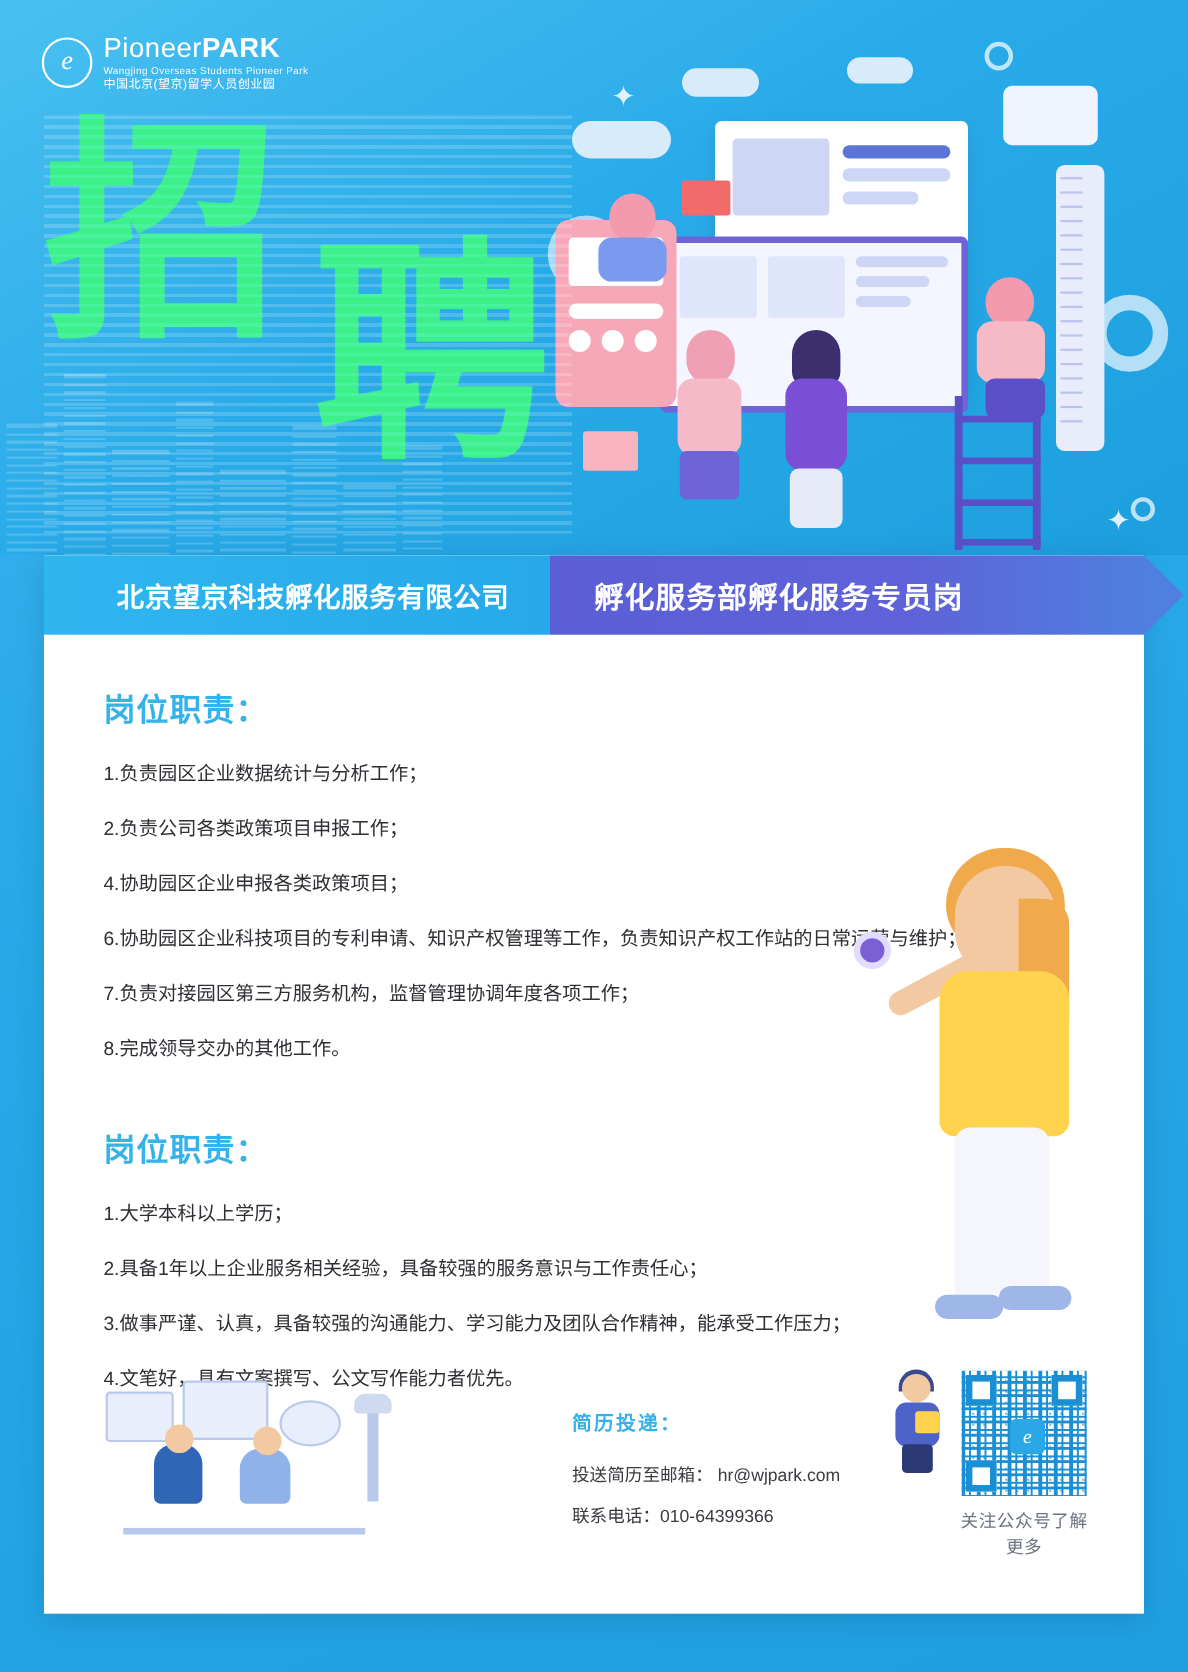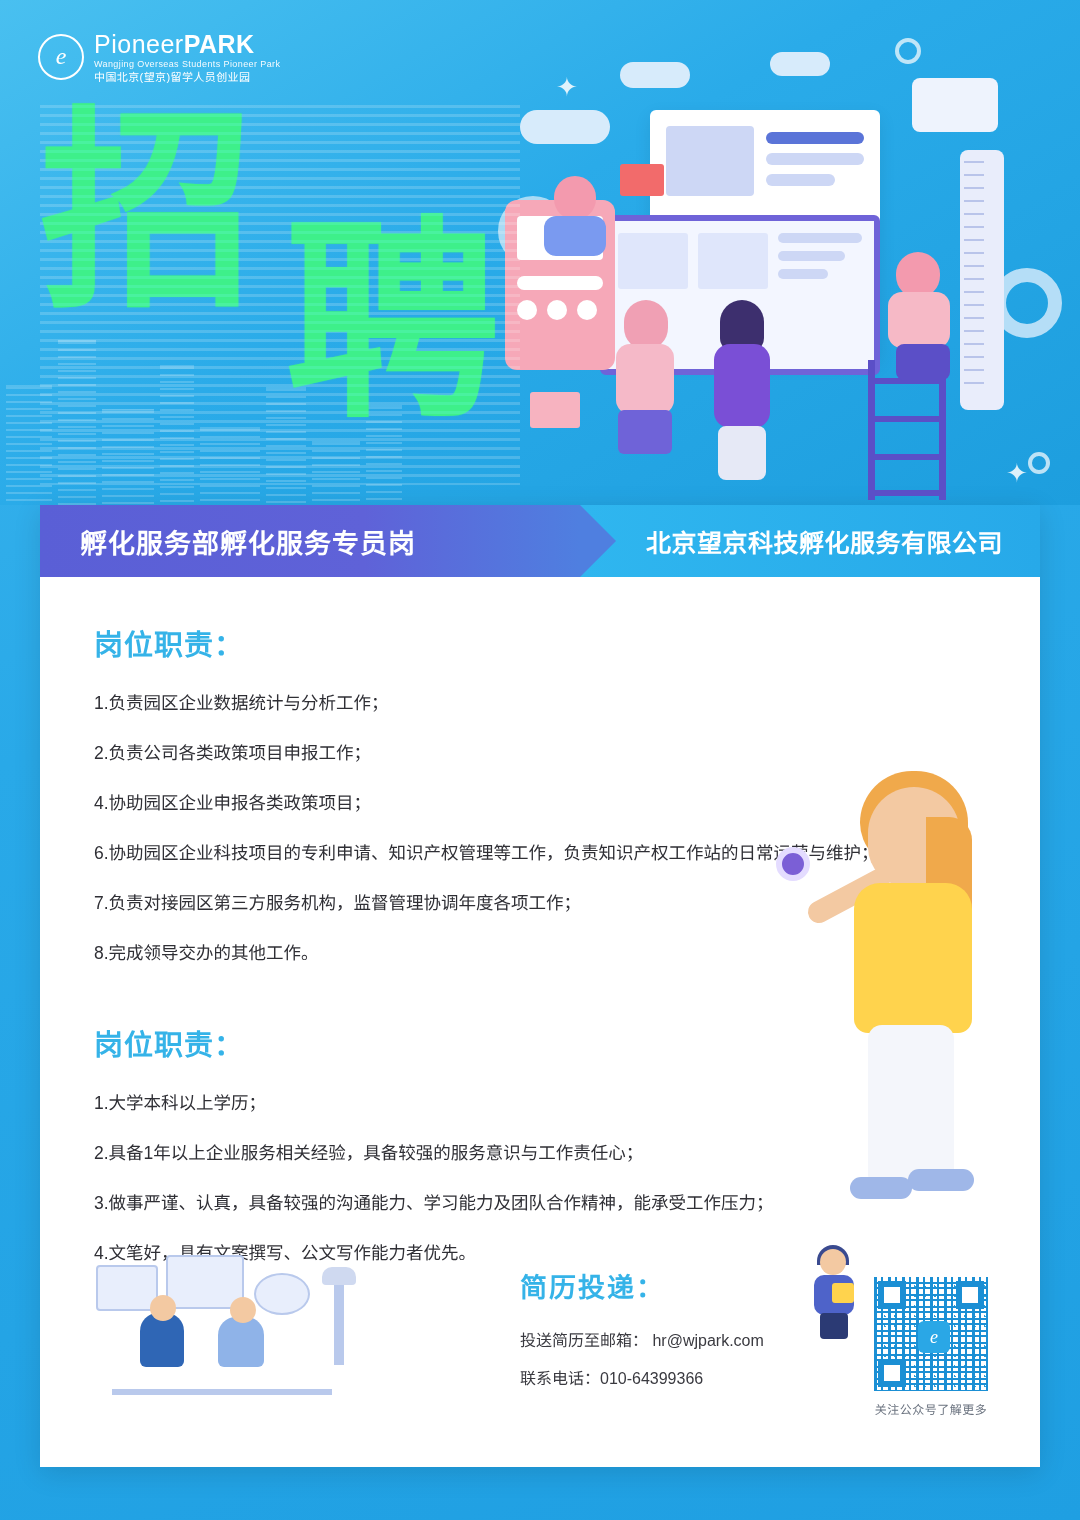--- a/index.html
+++ b/index.html
@@ -237,21 +237,21 @@
 
   
   #contact {
     position: absolute;
     right: 190px;
     bottom: 64px;
     width: 330px;
     text-align: left;
   }
   #contact .c-title {
-    color: #35b3e8; font-size: 27px; font-weight: 700; letter-spacing: 2px; margin-bottom: 22px;
+    color: #35b3e8; font-size: 18px; font-weight: 700; letter-spacing: 2px; margin-bottom: 22px;
   }
   #contact .c-line {
     color: #3a3a40; font-size: 16px; margin-bottom: 14px;
   }
 
   
   #qr-wrap {
     position: absolute;
     right: 44px;
     bottom: 50px;
@@ -272,21 +272,21 @@
   #qr .eye { position:absolute; width: 28px; height: 28px; border: 6px solid #1b8fd4; background:#fff; }
   #qr .e1 { left: 4px; top: 4px; }
   #qr .e2 { right: 4px; top: 4px; }
   #qr .e3 { left: 4px; bottom: 4px; }
   #qr .center {
     position:absolute; left: 44px; top: 44px; width: 32px; height: 32px;
     background:#2aa7e6; border-radius: 6px; color:#fff; font-size: 18px;
     display:flex; align-items:center; justify-content:center; font-style: italic;
     font-family:"Liberation Serif", serif;
   }
-  #qr-caption { font-size: 12px; color:#6c7480; margin-top: 6px; letter-spacing: .5px; }
+  #qr-caption { font-size: 16px; color:#6c7480; margin-top: 6px; letter-spacing: .5px; }
 
   
   #qr-person { position:absolute; right: 176px; bottom: 128px; width: 60px; height: 90px; }
   #qr-person .h { position:absolute; left: 16px; top: 0; width: 26px; height: 26px; background:#f3c9a2; border-radius:50%; }
   #qr-person .hair { position:absolute; left: 13px; top: -4px; width: 32px; height: 20px; background:#3a4a8f; border-radius: 16px 16px 0 0; }
   #qr-person .b { position:absolute; left: 10px; top: 26px; width: 40px; height: 40px; background:#4e63c9; border-radius: 10px; }
   #qr-person .box { position:absolute; left: 28px; top: 34px; width: 22px; height: 20px; background:#ffd34d; border-radius: 3px; }
   #qr-person .l { position:absolute; left: 16px; top: 64px; width: 28px; height: 26px; background:#2b3a74; border-radius: 4px; }
 </style>
 </head>
@@ -412,25 +412,25 @@
   <div id="headline">
     <span class="c1">招</span>
     <span class="c2">聘</span>
     <div class="stripes"></div>
   </div>
 </div>
 
 <div id="card">
 
   <div id="title-bar">
+    <div id="title-right">
+      <span>北京望京科技孵化服务有限公司</span>
+    </div>
     <div id="title-left">
       <span>孵化服务部孵化服务专员岗</span>
-    </div>
-    <div id="title-right">
-      <span>北京望京科技孵化服务有限公司</span>
     </div>
   </div>
 
   <div id="card-body">
 
     <div id="person-right">
       <div class="dot"></div>
       <div class="arm"></div>
       <div class="hair"></div>
       <div class="head"></div>

